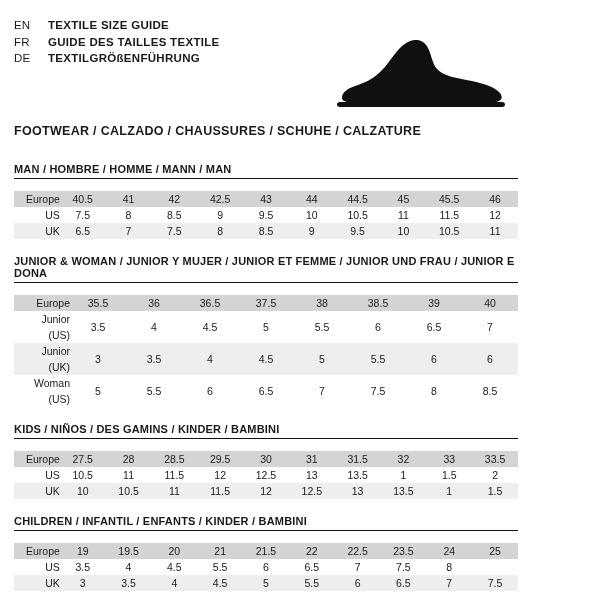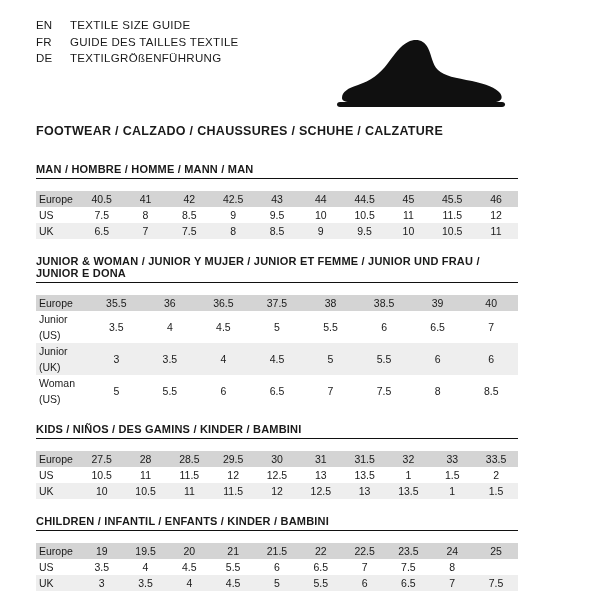--- a/index.html
+++ b/index.html
@@ -12,21 +12,21 @@
     background: #ffffff;
     font-family: "Liberation Sans", sans-serif;
     color: #1a1a1a;
     -webkit-font-smoothing: antialiased;
   }
   .page {
     position: relative;
     width: 540px;
     height: 600px;
     box-sizing: border-box;
-    padding: 18px 22px 0 36px;
+    padding: 18px 22px 0 14px;
   }
   
   .header {
     position: relative;
     height: 96px;
   }
   .lang-table {
     border-collapse: collapse;
     font-size: 11.5px;
     letter-spacing: 0.2px;
@@ -35,21 +35,21 @@
     padding: 0 0 2.5px 0;
     vertical-align: top;
     line-height: 14px;
     white-space: nowrap;
   }
   .lang-code {
     width: 34px;
     color: #1a1a1a;
   }
   .lang-title {
-    font-weight: normal;
+    font-weight: bold;
     letter-spacing: 0.3px;
   }
   .shoe {
     position: absolute;
     right: 10px;
     top: 14px;
     width: 180px;
     height: 78px;
   }
   .footwear-line {
@@ -77,21 +77,21 @@
     font-size: 10.5px;
   }
   table.size td {
     height: 16px;
     line-height: 16px;
     text-align: center;
     padding: 0;
     border: none;
   }
   table.size td.label {
-    text-align: left;
+    text-align: right;
     padding-left: 3px;
   }
   table.size tr.shaded td {
     background: #d4d4d4;
   }
   table.size tr.alt td {
     background: #eeeeee;
   }
   table.size tr.plain td {
     background: #ffffff;

